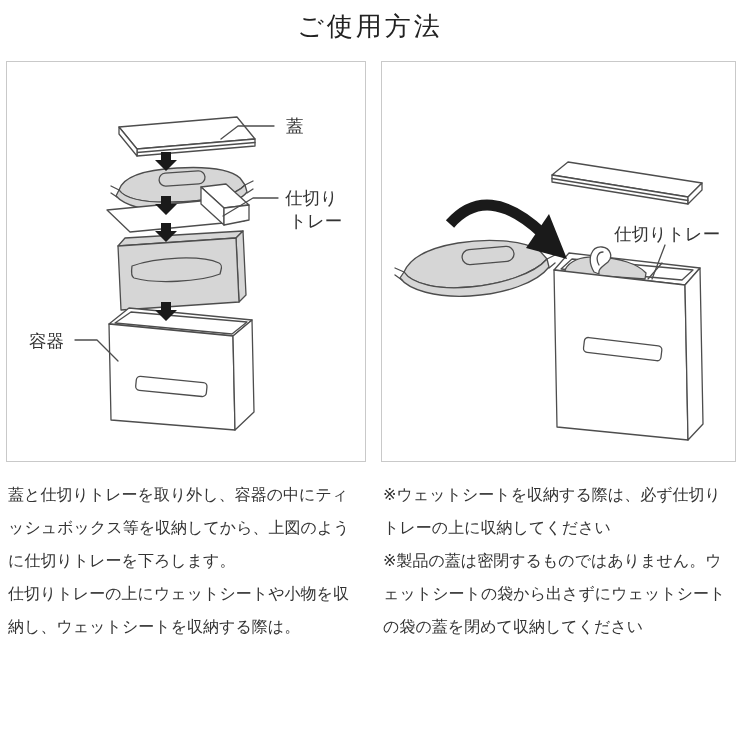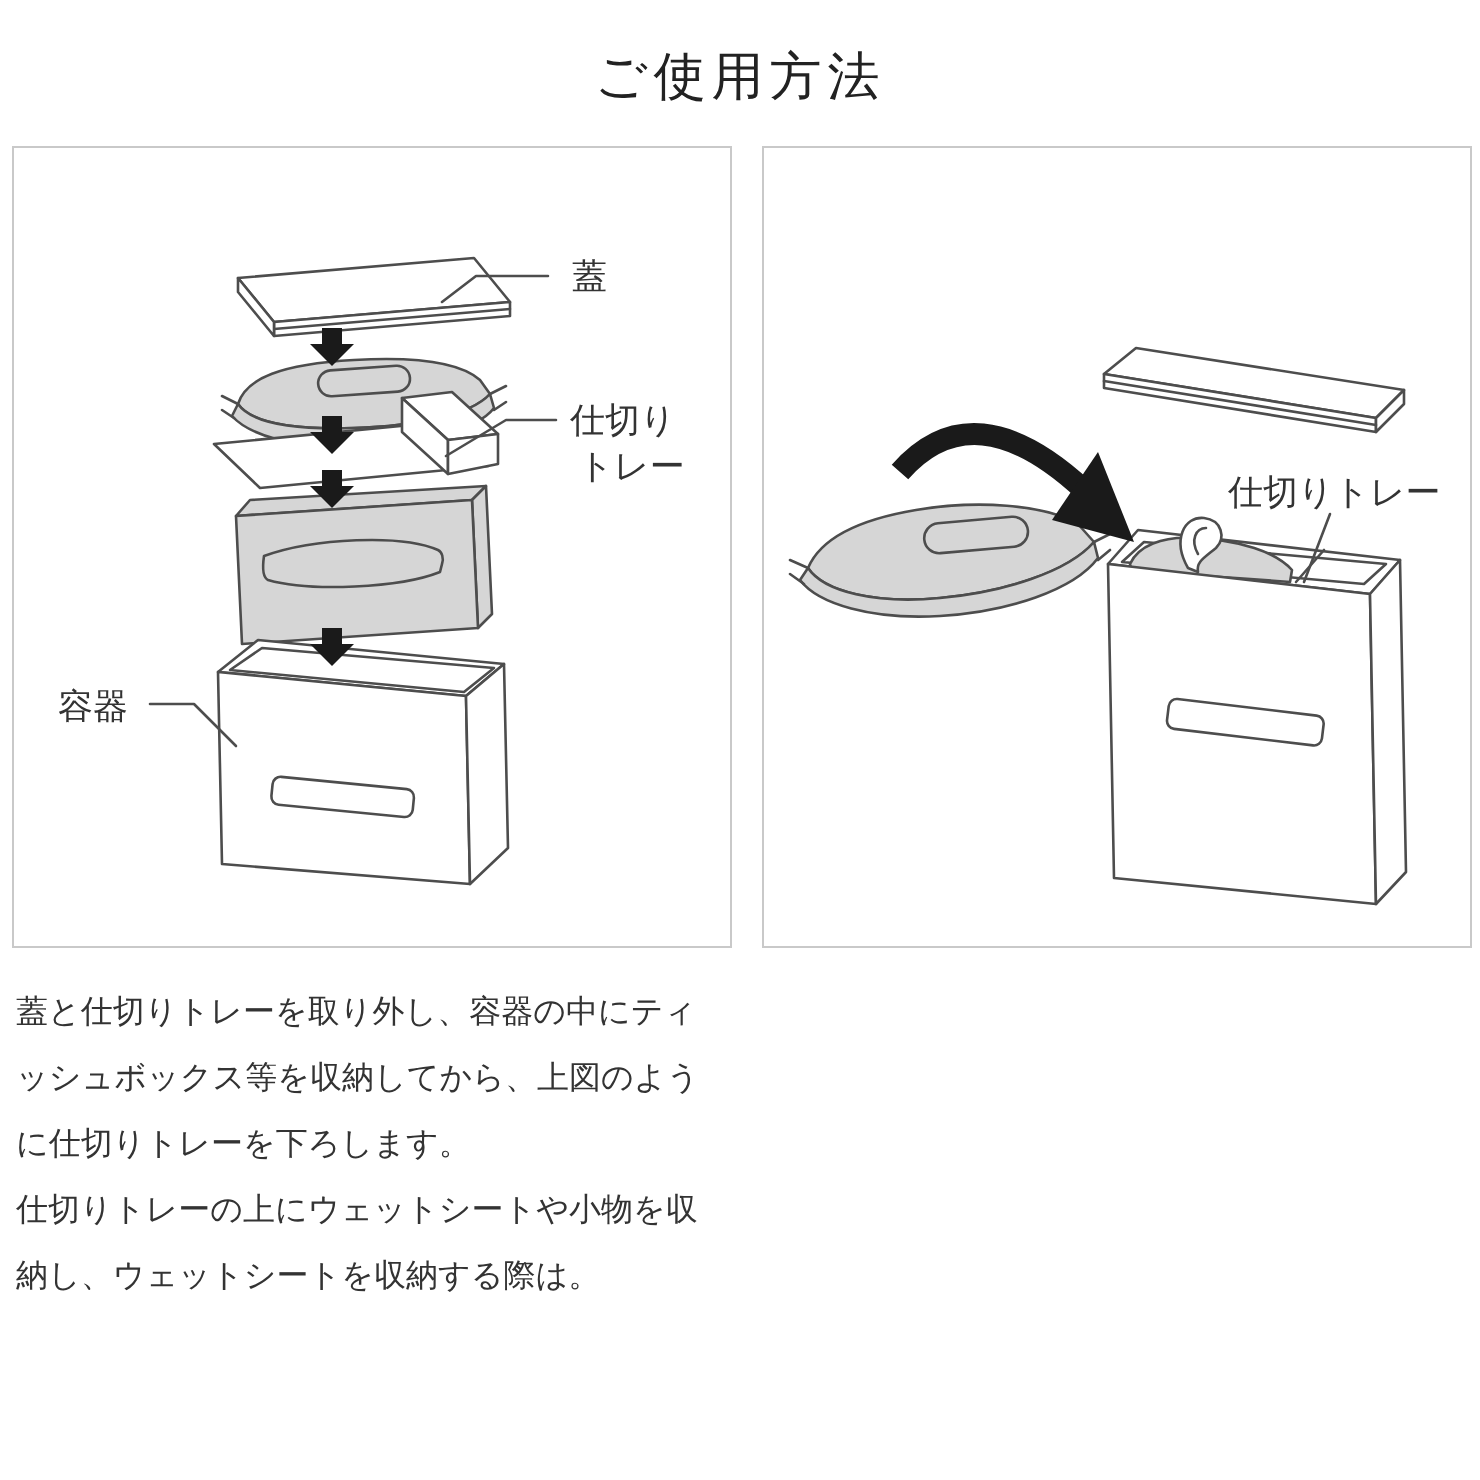--- a/index.html
+++ b/index.html
@@ -1,17 +1,17 @@
 <!DOCTYPE html>
 <html><head>
 <meta charset="utf-8">
 <style>
   html,body{margin:0;padding:0;background:#fff;}
   body{width:740px;height:740px;overflow:hidden;font-family:"Liberation Sans","DejaVu Sans",sans-serif;}
-  h1{margin:0;padding-top:21px;text-align:center;font-size:26px;font-weight:500;letter-spacing:3px;color:#222;}
+  h1{margin:0;padding-top:9px;text-align:center;font-size:26px;font-weight:500;letter-spacing:3px;color:#222;}
   .panels{display:flex;gap:15px;padding:0 6px;margin-top:17px;}
   .panel{border:1px solid #c9c9c9;box-sizing:border-box;height:401px;background:#fff;}
   .panel-left{width:360px;}
   .panel-right{width:405px;text-align:right;}
   .captions{display:flex;gap:23px;padding:0 8px;margin-top:16px;}
   .caption{font-size:16px;line-height:33px;color:#333;letter-spacing:0;}
   .caption-left{width:352px;}
   .caption-right{width:349px;}
   .caption p{margin:0;}
   
@@ -131,13 +131,17 @@
       </g>
     </svg>
   </div>
 </div>
 
 <div class="captions">
   <div class="caption caption-left">
     <p>蓋と仕切りトレーを取り外し、容器の中にティッシュボックス等を収納してから、上図のように仕切りトレーを下ろします。</p>
     <p>仕切りトレーの上にウェットシートや小物を収納し、ウェットシートを収納する際は。</p>
   </div>
+  <div class="caption caption-right">
+    <p>※ウェットシートを収納する際は、必ず仕切りトレーの上に収納してください</p>
+    <p>※製品の蓋は密閉するものではありません。ウェットシートの袋から出さずにウェットシートの袋の蓋を閉めて収納してください</p>
+  </div>
 </div>
 
 </body></html>

